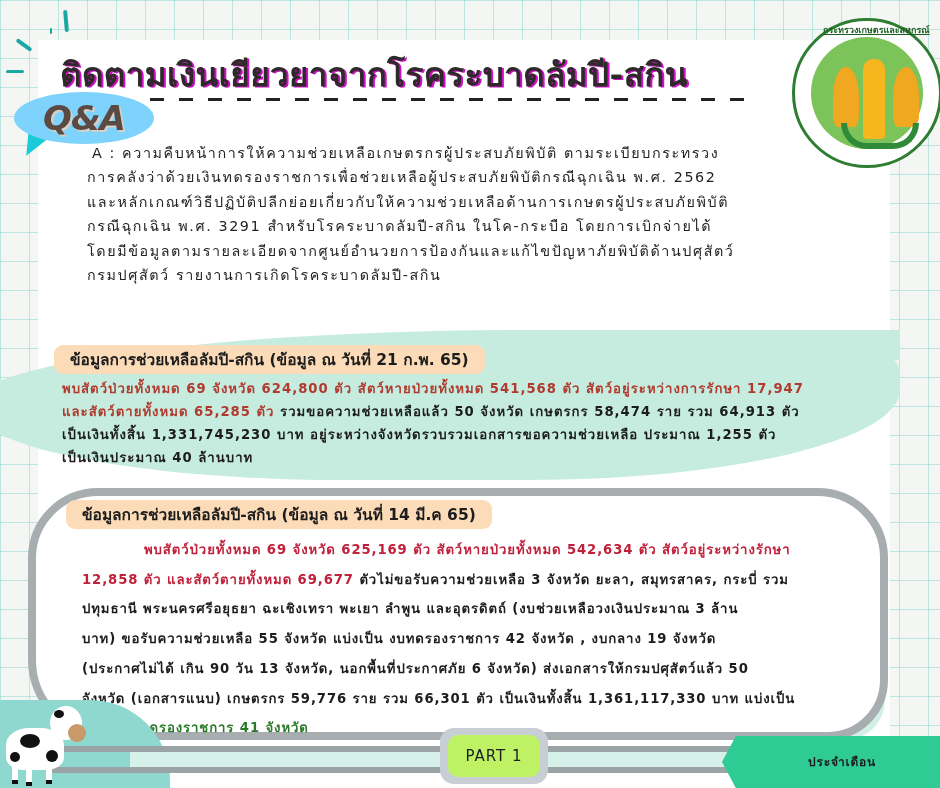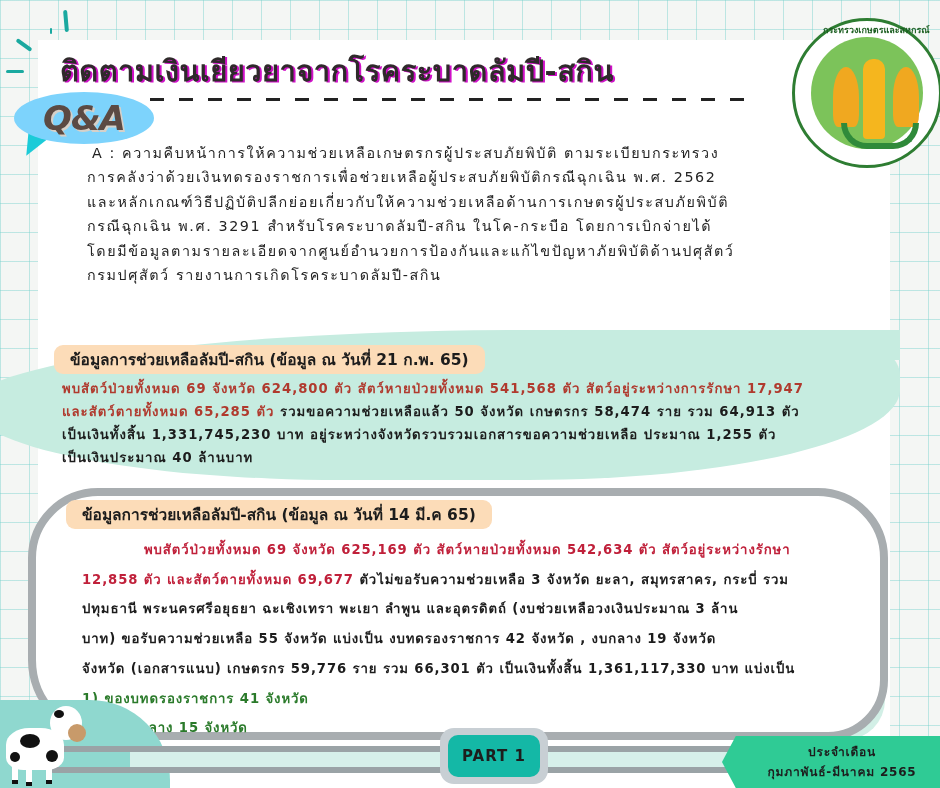--- a/index.html
+++ b/index.html
@@ -14,21 +14,21 @@
     background-size: 29px 29px;
   }
   .paper {
     position: absolute; left: 38px; top: 40px; width: 852px; height: 748px;
     background: #ffffff;
   }
   .deco-stroke { position: absolute; background: #1aa9a0; border-radius: 3px; }
   .title {
     position: absolute; left: 60px; top: 48px;
     font-family: "DejaVu Serif", serif; font-weight: bold;
-    font-size: 29px; color: #2e2a2a; letter-spacing: 0.5px;
+    font-size: 33px; color: #2e2a2a; letter-spacing: 0.5px;
     text-shadow: 2px 1px 0 #d010c8;
     white-space: nowrap;
   }
   .title-dashes {
     position: absolute; left: 150px; top: 98px;
     display: flex; gap: 15px;
   }
   .title-dashes span { display: block; width: 14px; height: 3px; background: #222; }
   .qa-bubble {
     position: absolute; left: 14px; top: 92px; width: 140px; height: 52px;
@@ -62,20 +62,21 @@
     background: #f0a820; border-radius: 50% 50% 20% 20%;
   }
   .seal-flame-l { left: 22px; } .seal-flame-r { left: 82px; }
   .seal-serpent {
     position: absolute; left: 30px; top: 86px; width: 78px; height: 26px;
     border-radius: 0 0 40px 40px; border: 6px solid #2f8a3a; border-top: none;
   }
   .seal-text-top {
     position: absolute; left: 28px; top: 2px; font-size: 9px; font-weight: bold; color: #1b5e20;
     white-space: nowrap;
+    text-decoration: underline;
   }
   .answer {
     position: absolute; left: 87px; top: 141px; width: 730px;
     font-size: 14.3px; line-height: 24.4px; color: #222; letter-spacing: 1.6px;
   }
   .answer p { white-space: nowrap; }
   .answer p.first { padding-left: 5px; }
   .mint-blob1 {
     position: absolute; left: -30px; top: 330px; width: 930px; height: 150px;
     background: #c6ece0; border-radius: 60% 10% 40% 40% / 50% 30% 60% 50%;
@@ -122,22 +123,22 @@
   }
   .rail-band {
     position: absolute; left: 130px; top: 748px; width: 680px; height: 24px; background: #d6f0ea;
   }
   .part-wrap {
     position: absolute; left: 440px; top: 728px; width: 108px; height: 56px;
     background: #c8cfd4; border-radius: 14px;
   }
   .part-btn {
     position: absolute; left: 448px; top: 735px; width: 92px; height: 42px;
-    background: #14b8a6; border-radius: 10px;
-    font-weight: bold; font-size: 15px; color: #1d1d1d;
+    background: #bef264; border-radius: 10px;
+    font-weight: normal; font-size: 15px; color: #1d1d1d;
     display: flex; align-items: center; justify-content: center; letter-spacing: 1px;
   }
   .period-tag {
     position: absolute; left: 722px; top: 736px; width: 230px; height: 52px;
     background: #2fcb95;
     clip-path: polygon(6% 0, 100% 0, 100% 100%, 6% 100%, 0 50%);
     display: flex; flex-direction: column; align-items: center; justify-content: center;
     font-size: 12px; font-weight: bold; color: #1d1d1d; line-height: 20px; letter-spacing: 0.8px;
     padding-left: 10px;
   }
@@ -218,20 +219,21 @@
 </div>
 
 <div class="frame2-mint"></div>
 <div class="frame2"></div>
 <div class="section-head s2-head">ข้อมูลการช่วยเหลือลัมปี-สกิน (ข้อมูล ณ วันที่ 14 มี.ค 65)</div>
 <div class="s2-body">
   <p class="red2 indent">พบสัตว์ป่วยทั้งหมด 69 จังหวัด 625,169 ตัว สัตว์หายป่วยทั้งหมด 542,634 ตัว สัตว์อยู่ระหว่างรักษา</p>
   <p><span class="red2">12,858 ตัว และสัตว์ตายทั้งหมด 69,677</span><span> ตัวไม่ขอรับความช่วยเหลือ 3 จังหวัด ยะลา, สมุทรสาคร, กระบี่ รวม</span></p>
   <p>ปทุมธานี พระนครศรีอยุธยา ฉะเชิงเทรา พะเยา ลำพูน และอุตรดิตถ์ (งบช่วยเหลือวงเงินประมาณ 3 ล้าน</p>
   <p>บาท) ขอรับความช่วยเหลือ 55 จังหวัด แบ่งเป็น งบทดรองราชการ 42 จังหวัด , งบกลาง 19 จังหวัด</p>
+  <p>(ประกาศไม่ได้ เกิน 90 วัน 13 จังหวัด, นอกพื้นที่ประกาศภัย 6 จังหวัด) ส่งเอกสารให้กรมปศุสัตว์แล้ว 50</p>
   <p>จังหวัด (เอกสารแนบ) เกษตรกร 59,776 ราย รวม 66,301 ตัว เป็นเงินทั้งสิ้น 1,361,117,330 บาท แบ่งเป็น</p>
   <p class="green">1) ของบทดรองราชการ 41 จังหวัด</p>
   <p class="green">2) ของบกลาง 15 จังหวัด</p>
 </div>
 
 <div class="bottom-mint"></div>
 <div class="rail-band"></div>
 <div class="rail" style="top:746px;width:760px;"></div>
 <div class="rail" style="top:767px;width:760px;"></div>
 
@@ -246,14 +248,13 @@
   <div class="cow-head"></div>
   <div class="cow-spot" style="left:52px;top:10px;width:10px;height:8px;"></div>
   <div class="cow-snout"></div>
 </div>
 
 <div class="part-wrap"></div>
 <div class="part-btn">PART 1</div>
 
 <div class="period-tag">
   <span>ประจำเดือน</span>
-  <span>กุมภาพันธ์-มีนาคม 2565</span>
 </div>
 
 </body></html>

